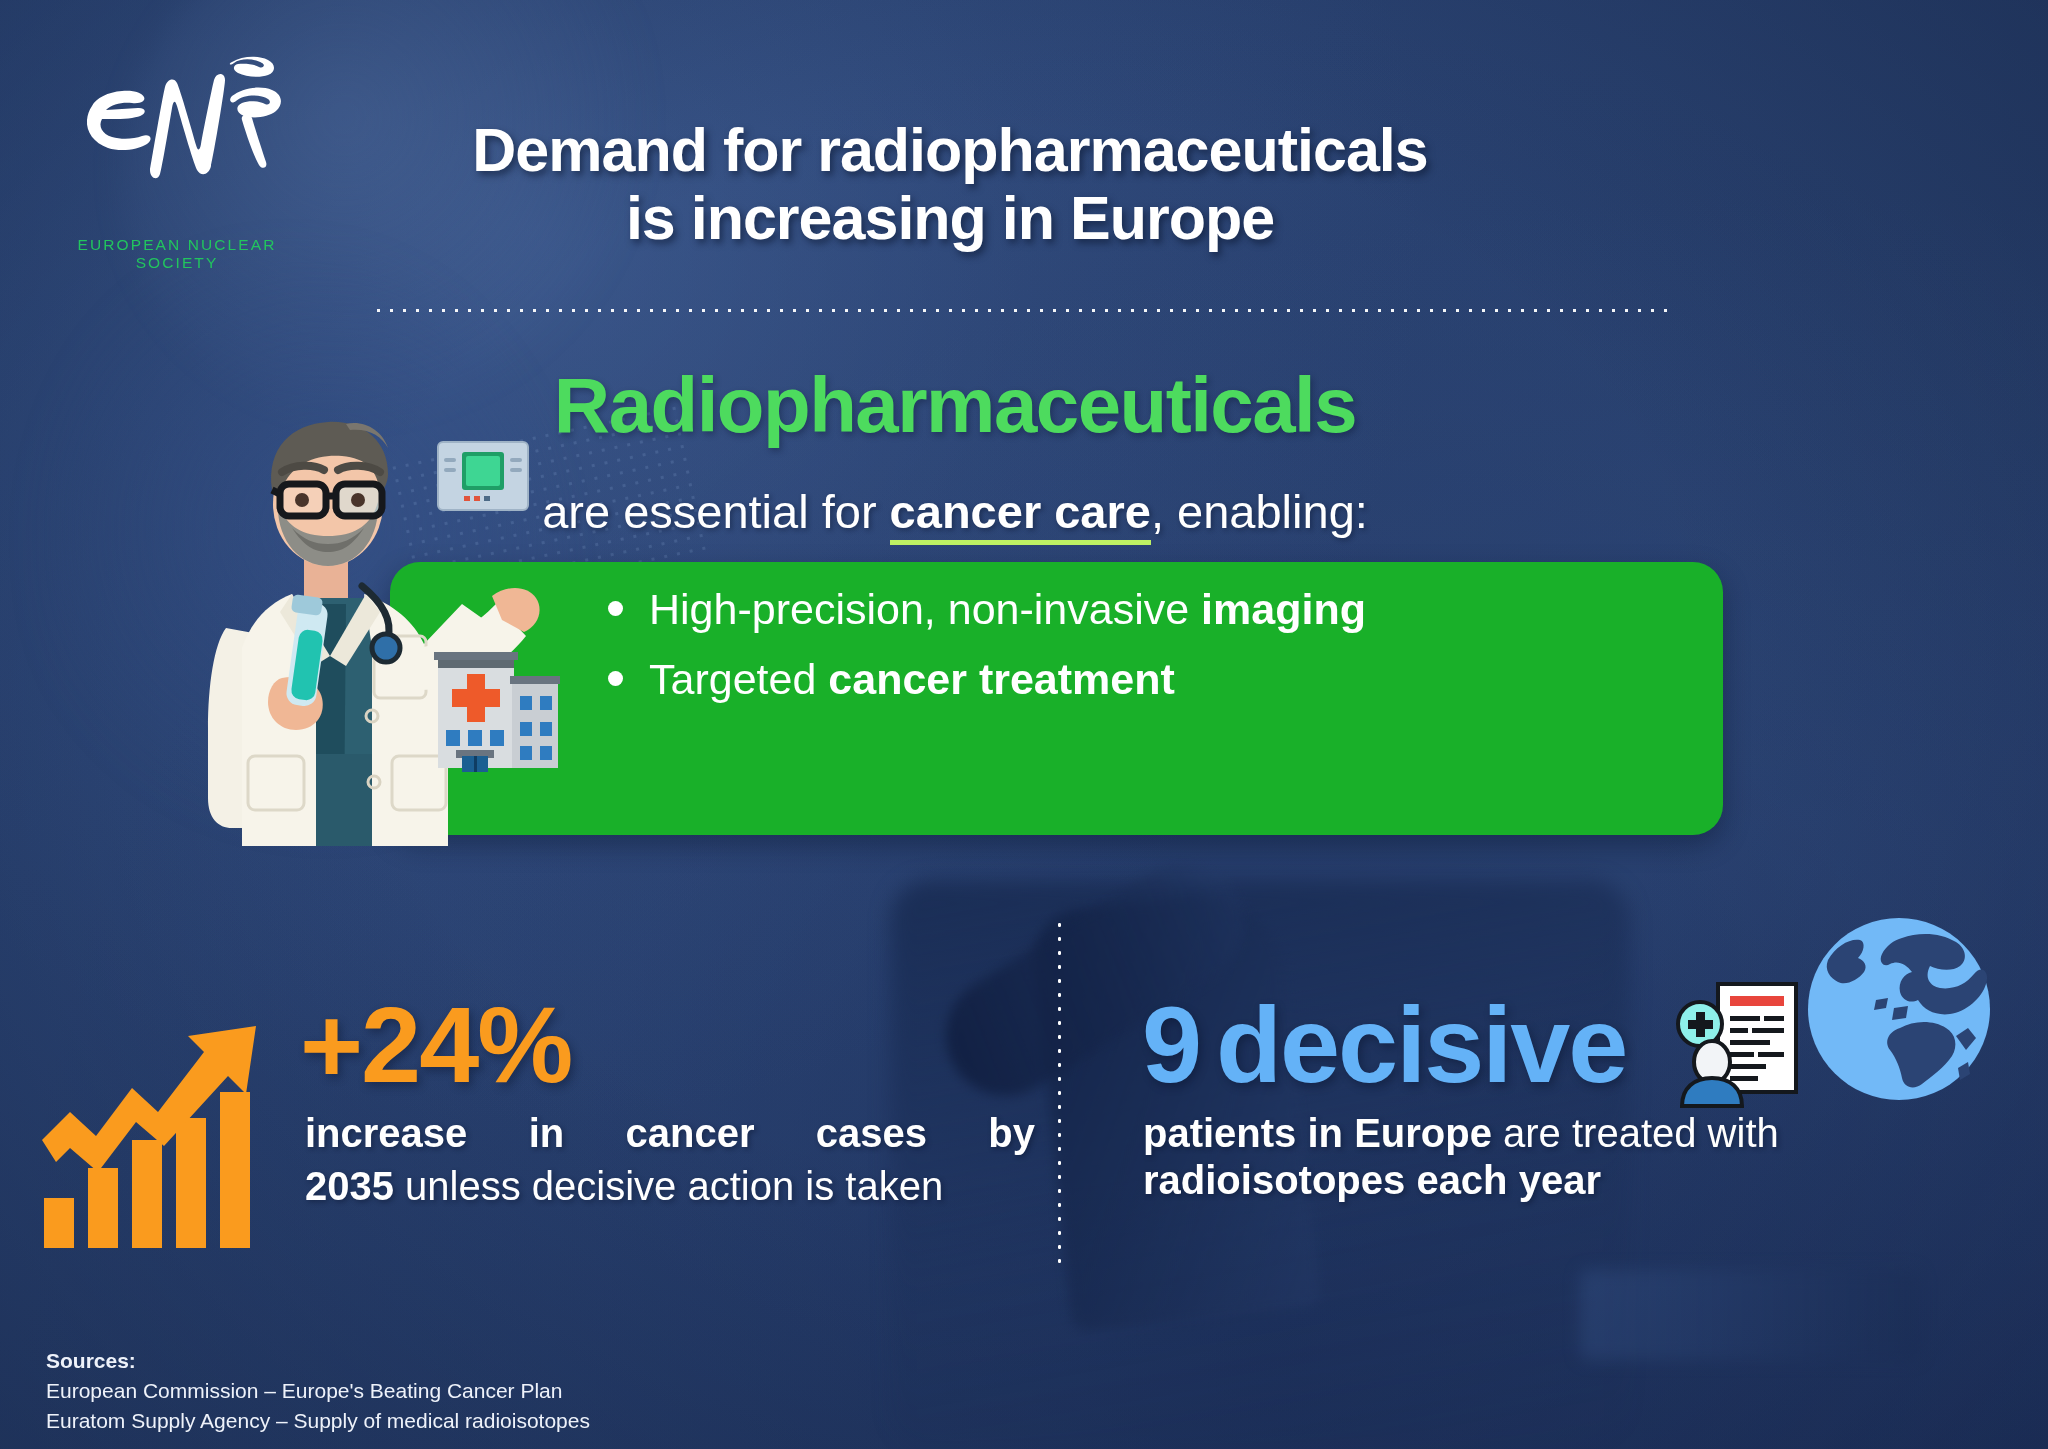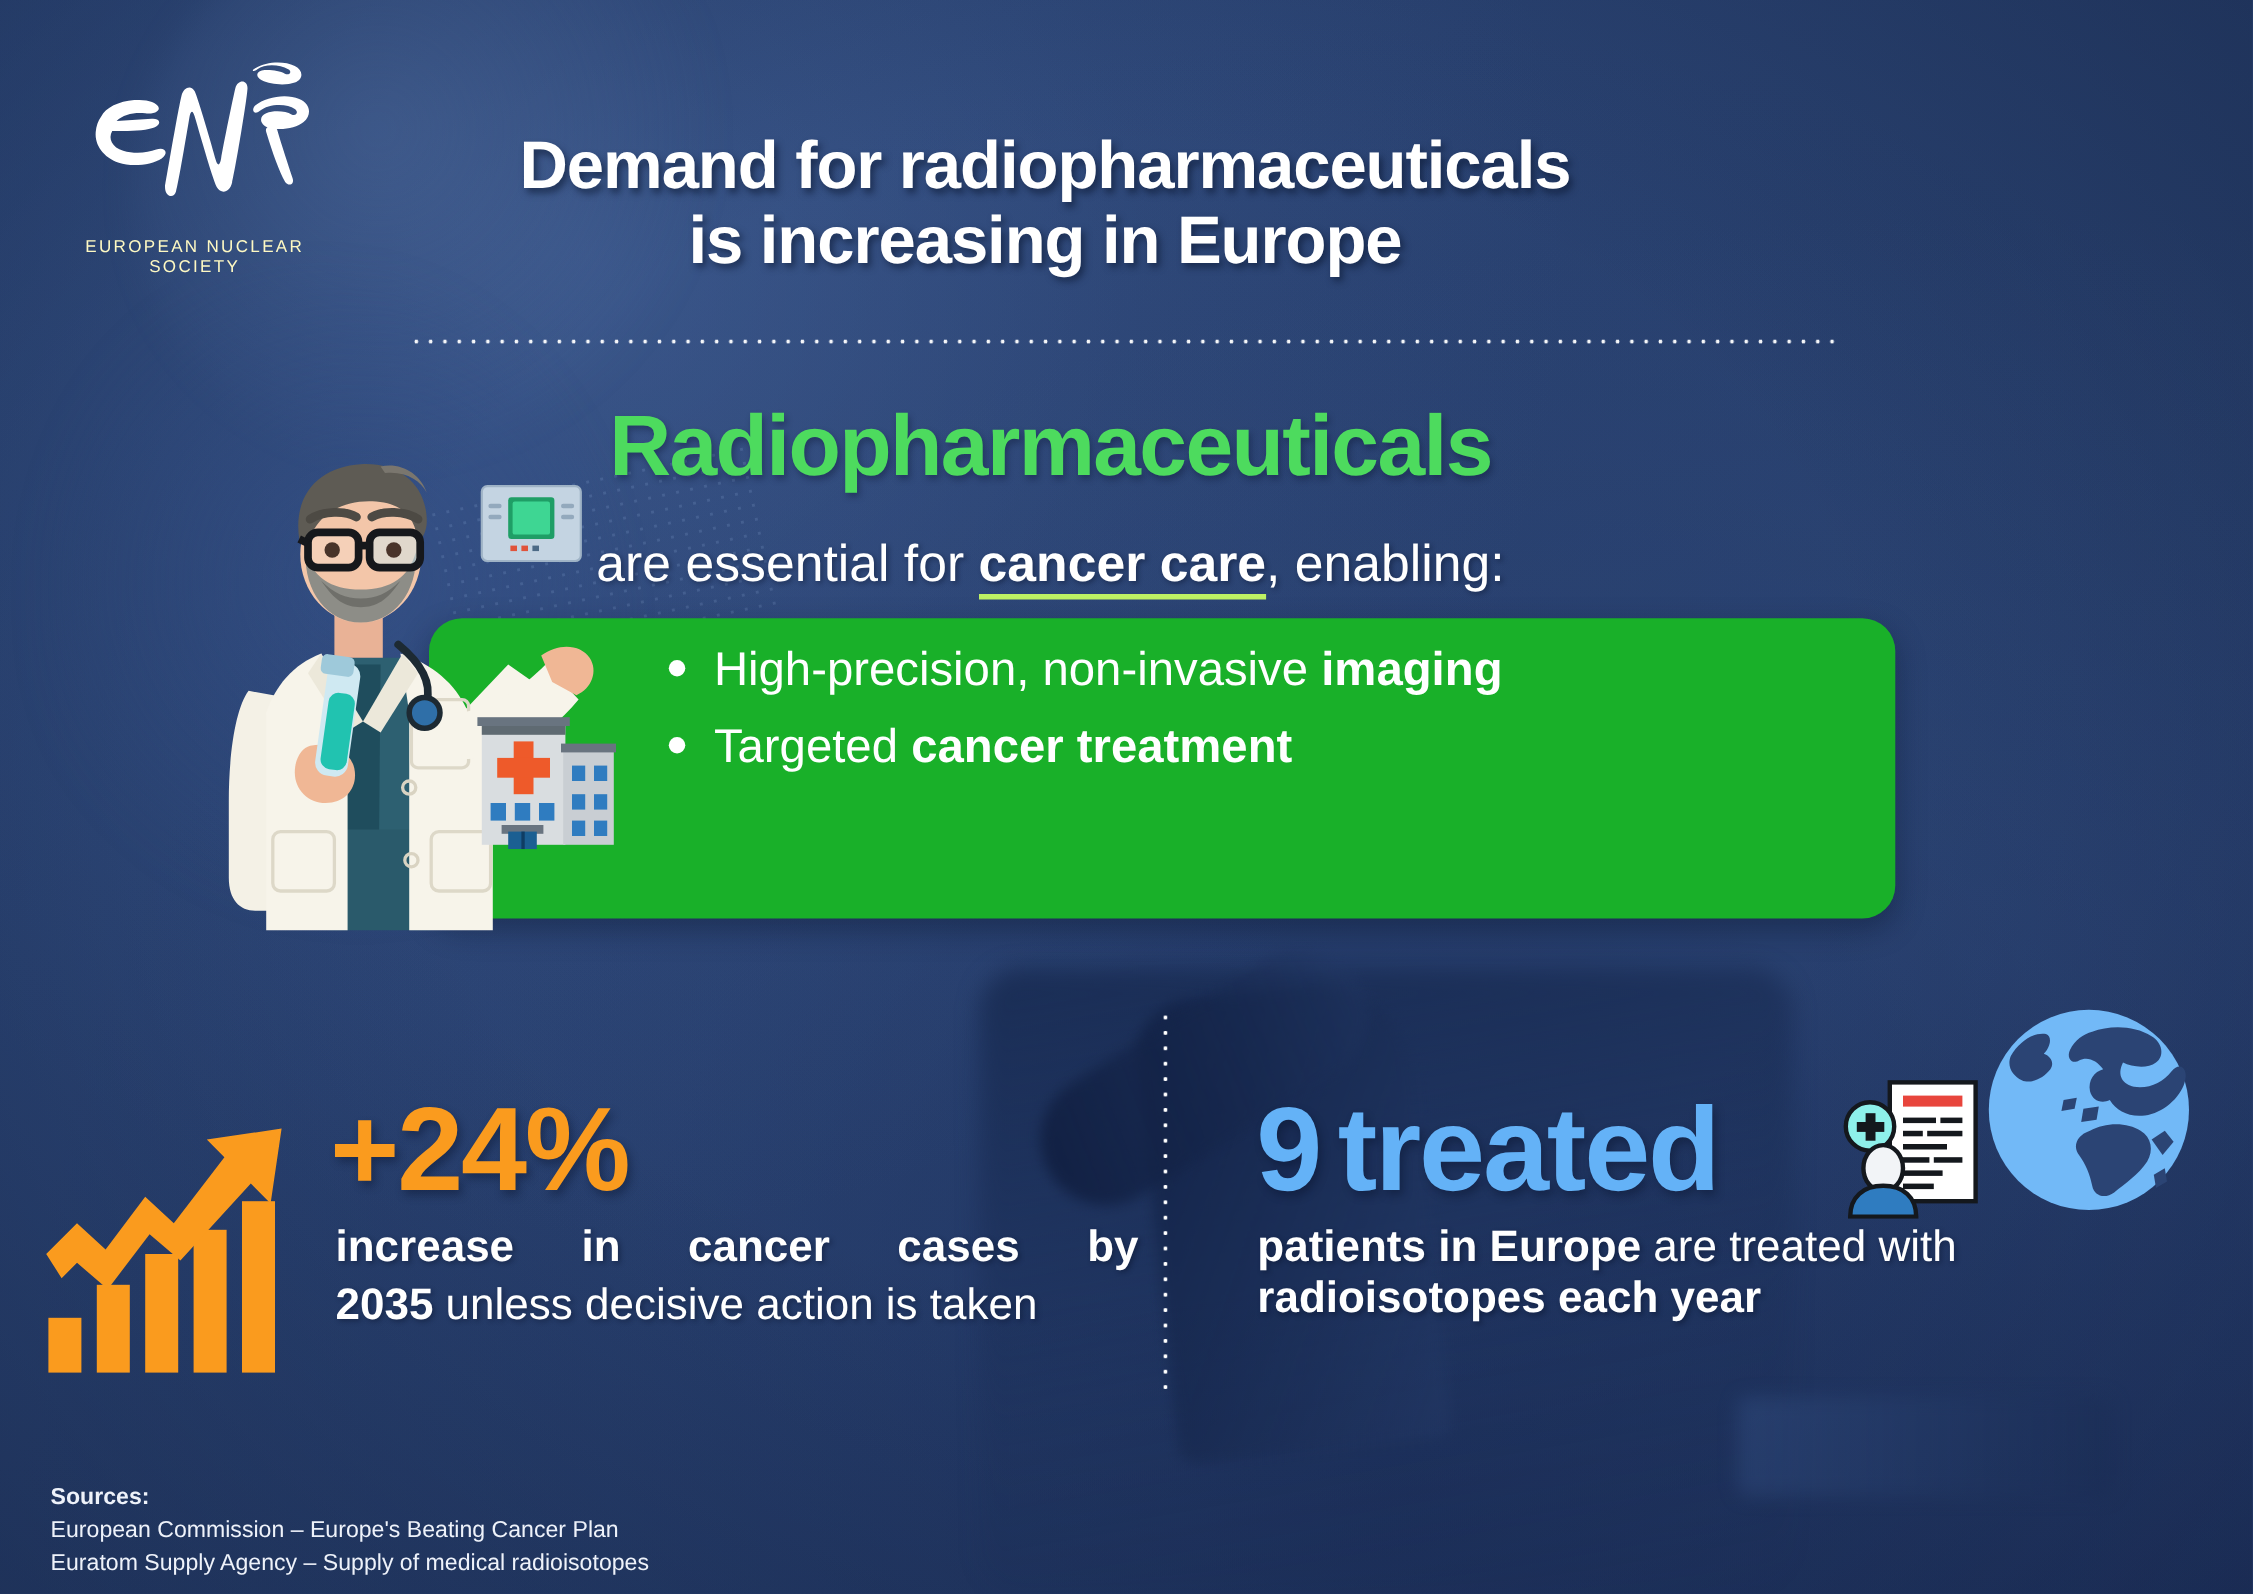--- a/index.html
+++ b/index.html
@@ -71,23 +71,23 @@
     transform:rotate(-12deg);
     opacity:.8;
   }
 
   
   #logo {
     position:absolute; left:46px; top:44px; width:260px; height:155px;
   }
   #logo svg { display:block; }
   #logo-caption {
-    position:absolute; left:46px; top:216px; width:262px;
+    position:absolute; left:46px; top:236px; width:262px;
     text-align:center;
-    color:#fef9c3; font-size:15.5px; letter-spacing:2.1px;
+    color:#22c55e; font-size:15.5px; letter-spacing:2.1px;
     font-family:"Liberation Sans", sans-serif;
   }
 
   
   #main-title {
     position:absolute; left:330px; top:116px; width:1240px;
     text-align:center;
     color:#ffffff;
     font-size:61px; font-weight:bold; line-height:1.12;
     letter-spacing:-1px;
@@ -374,21 +374,21 @@
   <div id="stat-left-line1">
     <span>increase</span>
     <span>in</span>
     <span>cancer</span>
     <span>cases</span>
     <span>by</span>
   </div>
   <div id="stat-left-line2"><b>2035</b><span> unless decisive action is taken</span></div>
 </div>
 
-<div id="stat-right-number"><span>9</span><span class="mill">treated</span></div>
+<div id="stat-right-number"><span>9</span><span class="mill">decisive</span></div>
 <div id="stat-right-body">
   <div><b>patients in Europe</b><span> are treated with</span></div>
   <div><b>radioisotopes each year</b></div>
 </div>
 
 <div id="globe-icon">
   <svg viewBox="0 0 186 186" width="186" height="186" aria-hidden="true">
     <circle cx="93" cy="93" r="91" fill="#72B9F7"></circle>
     <g fill="#2b4474">
 

